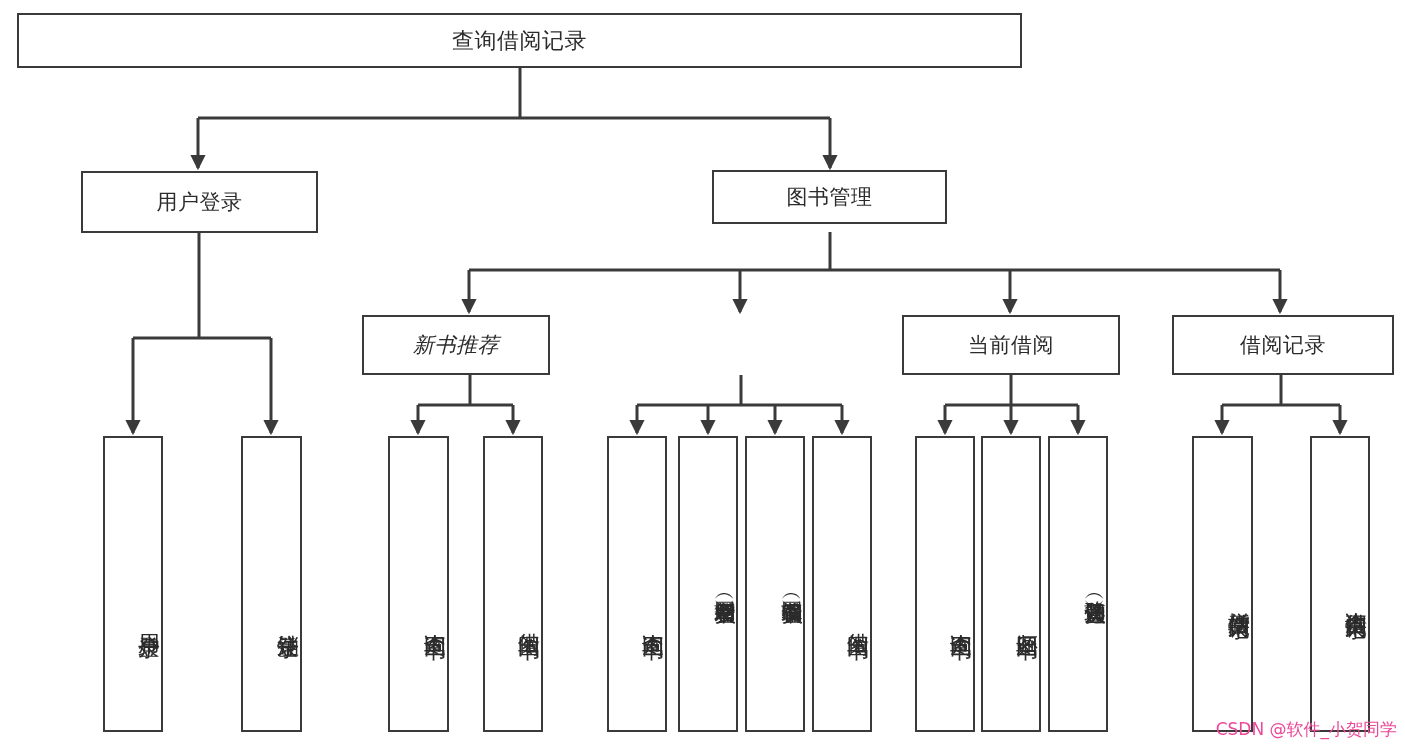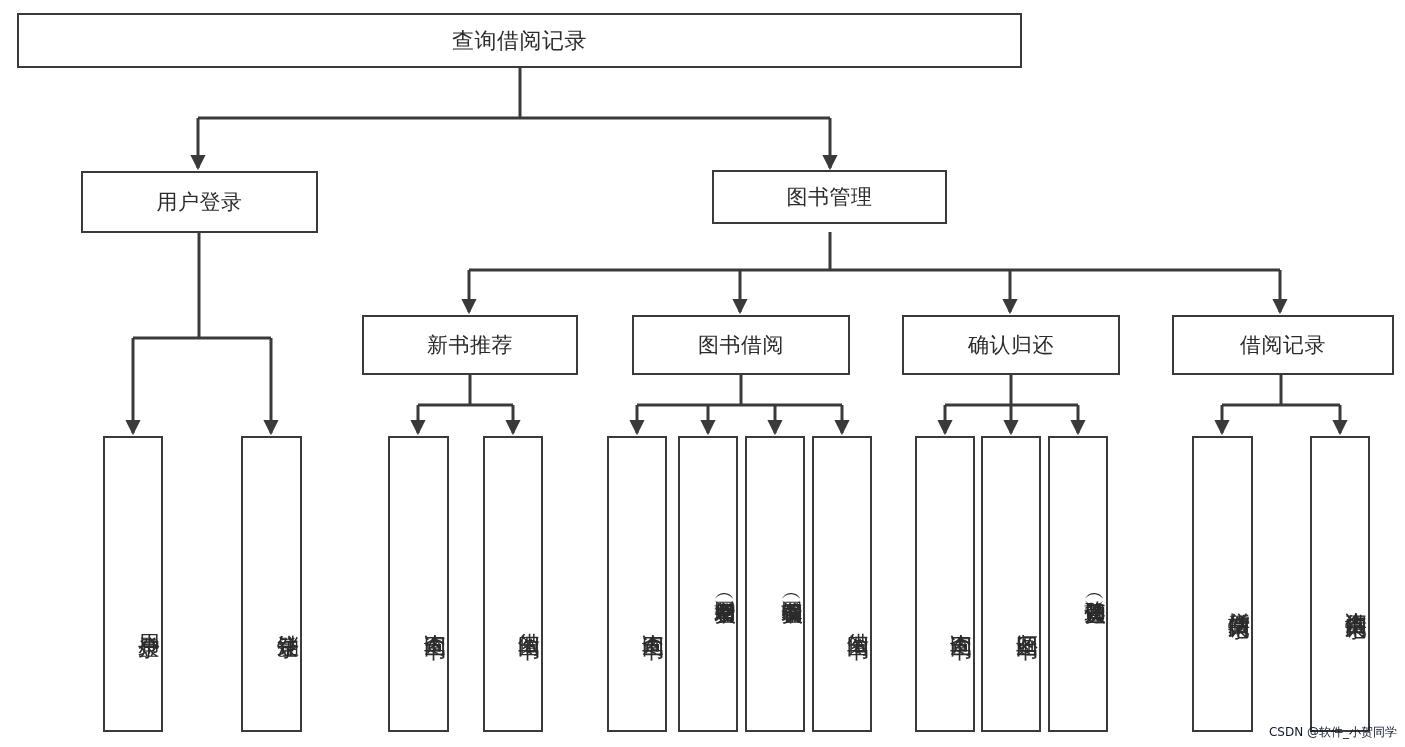--- a/index.html
+++ b/index.html
@@ -56,22 +56,22 @@
   }
   .node-v.tight {
     font-size: 21px;
     letter-spacing: 0.5px;
     padding-top: 4px;
   }
   .watermark {
     position: absolute;
     right: 8px;
     bottom: 6px;
-    font-size: 12px;
-    color: #0f172a;
+    font-size: 17px;
+    color: #ec4899;
     white-space: nowrap;
     z-index: 5;
     font-family: "DejaVu Sans", "Liberation Sans", sans-serif;
   }
 </style>
 </head>
 <body>
 
 <div id="diagram-root">
 
@@ -123,23 +123,22 @@
       <path d="M 1222 405 L 1222 433" marker-end="url(#arrow)"></path>
       <path d="M 1340 405 L 1340 433" marker-end="url(#arrow)"></path>
     </g>
   </svg>
 
   <div class="node node-h node-root" style="left:17px; top:13px; width:1005px; height:55px;">查询借阅记录</div>
 
   <div class="node node-h" style="left:81px; top:171px; width:237px; height:62px;">用户登录</div>
   <div class="node node-h" style="left:712px; top:170px; width:235px; height:54px;">图书管理</div>
 
-  <div class="node node-h" style="left:362px; top:315px; width:216px; height:60px;">新书推荐</div>
-  <div class="node node-h" style="left:632px; top:315px; width:218px; height:60px;">图书借阅</div>
-  <div class="node node-h" style="left:902px; top:315px; width:218px; height:60px;">确认归还</div>
+  <div class="node node-h" style="left:362px; top:315px; width:188px; height:60px;font-style:italic;">新书推荐</div>
+  <div class="node node-h" style="left:902px; top:315px; width:218px; height:60px;">当前借阅</div>
   <div class="node node-h" style="left:1172px; top:315px; width:222px; height:60px;">借阅记录</div>
 
   <div class="node node-v" style="left:103px; top:436px; width:60px; height:296px; padding-top:70px;">用户登录</div>
   <div class="node node-v" style="left:241px; top:436px; width:61px; height:296px; padding-top:70px;">注销登录</div>
 
   <div class="node node-v" style="left:388px; top:436px; width:61px; height:296px; padding-top:70px;">查询图书</div>
   <div class="node node-v" style="left:483px; top:436px; width:60px; height:296px; padding-top:70px;">借阅图书</div>
 
   <div class="node node-v" style="left:607px; top:436px; width:60px; height:296px; padding-top:70px;">查询图书</div>
   <div class="node node-v tight" style="left:678px; top:436px; width:60px; height:296px;">新增图书（管理员）</div>

